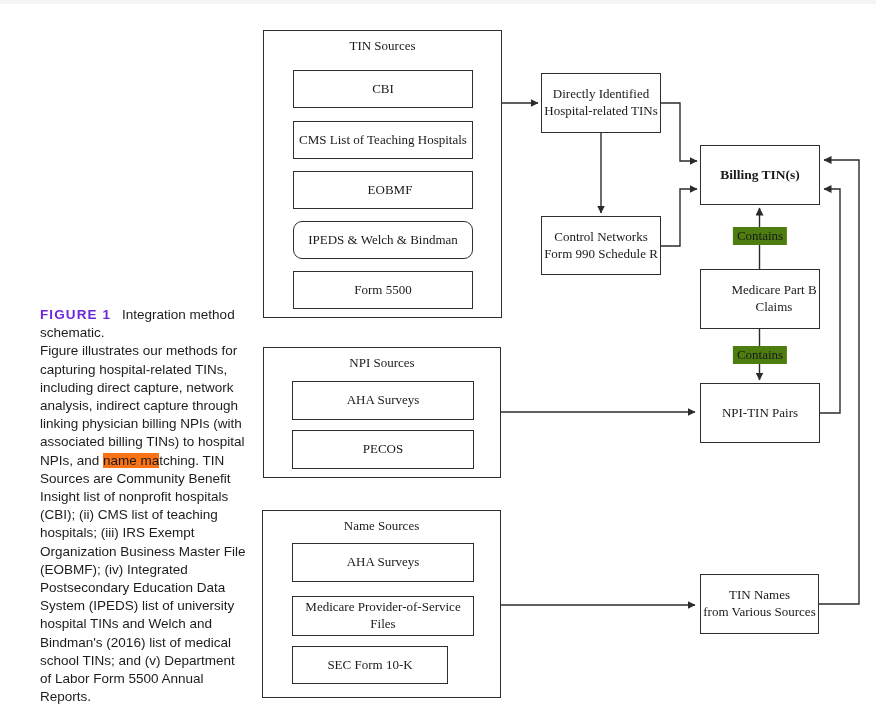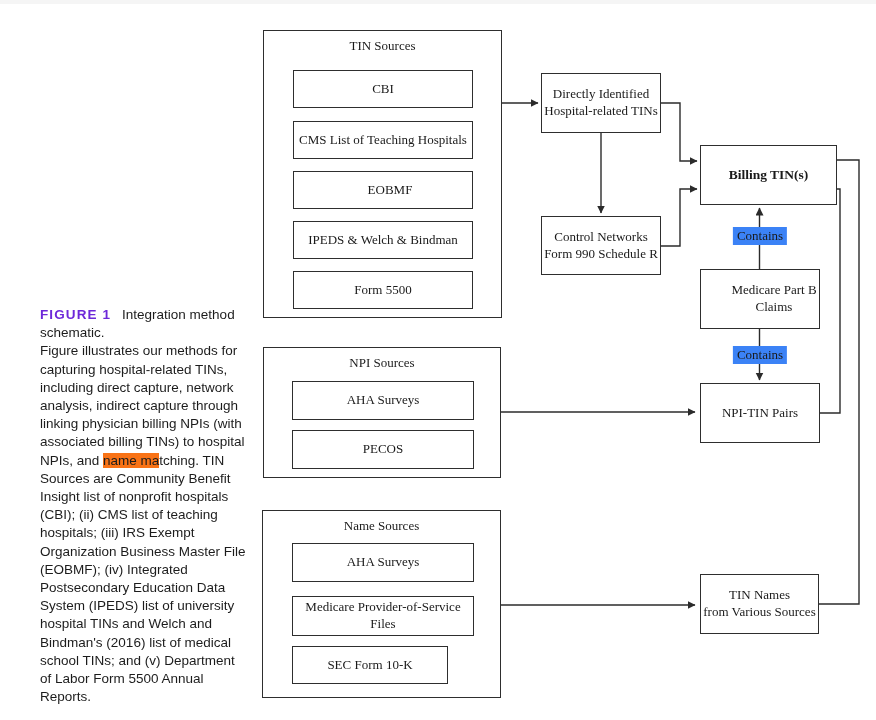--- a/index.html
+++ b/index.html
@@ -66,21 +66,21 @@
     font-family: "Liberation Serif", serif;
     font-size: 13px;
     line-height: 1.3;
     color: #1a1a1a;
     white-space: pre-line;
     z-index: 2;
   }
   .box.bold { font-weight: 700; font-size: 13.5px; }
   .edge-label {
     position: absolute;
-    background: #3b82f6;
+    background: #4d7c0f;
     padding: 1px 4px;
     font-family: "Liberation Serif", serif;
     font-size: 13px;
     color: #1a1a1a;
     z-index: 3;
     transform: translateX(-50%);
   }
 </style>
 </head>
 <body>
@@ -112,41 +112,41 @@
     <p><span class="fig-label">FIGURE 1</span><span>Integration method schematic.</span></p>
     <p><span>Figure illustrates our methods for capturing hospital-related TINs, including direct capture, network analysis, indirect capture through linking physician billing NPIs (with associated billing TINs) to hospital NPIs, and </span><span class="hl">name ma</span><span>tching. TIN Sources are Community Benefit Insight list of nonprofit hospitals (CBI); (ii) CMS list of teaching hospitals; (iii) IRS Exempt Organization Business Master File (EOBMF); (iv) Integrated Postsecondary Education Data System (IPEDS) list of university hospital TINs and Welch and Bindman's (2016) list of medical school TINs; and (v) Department of Labor Form 5500 Annual Reports.</span></p>
   </div>
 
   <div class="group" style="left:263px; top:30px; width:239px; height:288px;">
     <div class="group-title">TIN Sources</div>
   </div>
   <div class="box" style="left:293px; top:70px;  width:180px; height:38px;">CBI</div>
   <div class="box" style="left:293px; top:121px; width:180px; height:38px;">CMS List of Teaching Hospitals</div>
   <div class="box" style="left:293px; top:171px; width:180px; height:38px;padding-left:14px;">EOBMF</div>
-  <div class="box" style="left:293px; top:221px; width:180px; height:38px;">IPEDS &amp; Welch &amp; Bindman</div>
+  <div class="box" style="left:293px; top:221px; width:180px; height:38px;border-radius:9px;">IPEDS &amp; Welch &amp; Bindman</div>
   <div class="box" style="left:293px; top:271px; width:180px; height:38px;">Form 5500</div>
 
   <div class="group" style="left:263px; top:347px; width:238px; height:131px;">
     <div class="group-title">NPI Sources</div>
   </div>
   <div class="box" style="left:292px; top:381px; width:182px; height:39px;">AHA Surveys</div>
   <div class="box" style="left:292px; top:430px; width:182px; height:39px;">PECOS</div>
 
   <div class="group" style="left:262px; top:510px; width:239px; height:188px;">
     <div class="group-title">Name Sources</div>
   </div>
   <div class="box" style="left:292px; top:543px; width:182px; height:39px;">AHA Surveys</div>
   <div class="box" style="left:292px; top:596px; width:182px; height:40px;">Medicare Provider-of-Service Files</div>
   <div class="box" style="left:292px; top:646px; width:156px; height:38px;">SEC Form 10-K</div>
 
   <div class="box" style="left:541px; top:73px;  width:120px; height:60px;">Directly Identified
 Hospital-related TINs</div>
   <div class="box" style="left:541px; top:216px; width:120px; height:59px;">Control Networks
 Form 990 Schedule R</div>
-  <div class="box bold" style="left:700px; top:145px; width:137px; height:60px;">Billing TIN(s)</div>
+  <div class="box bold" style="left:700px; top:145px; width:120px; height:60px;">Billing TIN(s)</div>
   <div class="box" style="left:700px; top:269px; width:120px; height:60px;padding-left:28px;">Medicare Part B
 Claims</div>
   <div class="box" style="left:700px; top:383px; width:120px; height:60px;">NPI-TIN Pairs</div>
   <div class="box" style="left:700px; top:574px; width:119px; height:60px;">TIN Names
 from Various Sources</div>
 
   <div class="edge-label" style="left:760px; top:227px;">Contains</div>
   <div class="edge-label" style="left:760px; top:346px;">Contains</div>
 </div>
 

